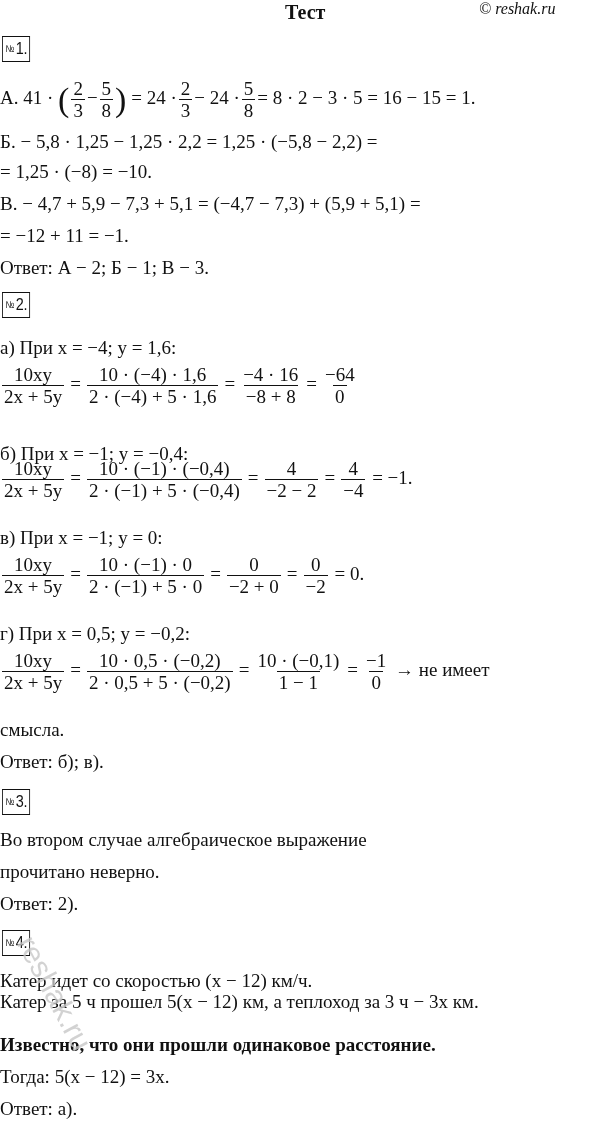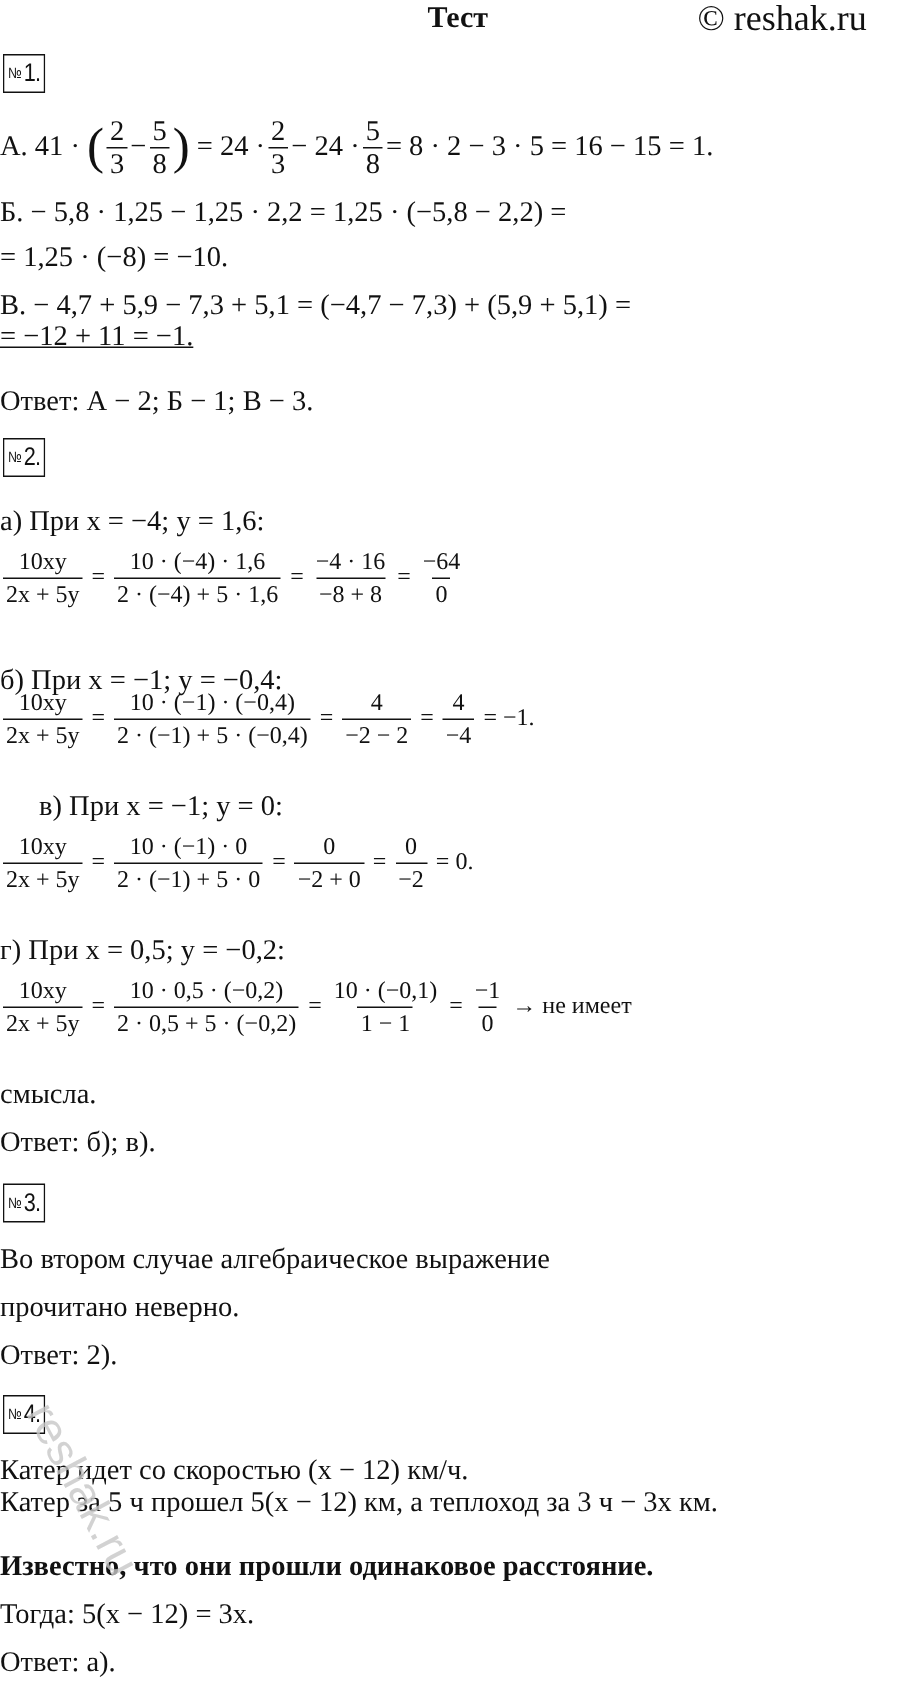--- a/index.html
+++ b/index.html
@@ -3,34 +3,34 @@
 <meta charset="utf-8">
 <style>
   html, body { margin: 0; padding: 0; background: #ffffff; }
   body {
     width: 602px; height: 1123px; position: relative; overflow: hidden;
     font-family: "Liberation Serif", "DejaVu Serif", serif;
     color: #111; font-size: 19px;
   }
   .abs { position: absolute; white-space: nowrap; }
   .header-title { left: 270px; top: 1px; font-weight: bold; font-size: 20px; margin-left: 15px; }
-  .header-copy { left: 465px; top: 0px; font-size: 24px; }
+  .header-copy { left: 479px; top: 0px; font-size: 16px; font-style: italic; }
   .badge {
     position: absolute; border: 1.5px solid #111; height: 24px;
     font-family: "Liberation Sans", "DejaVu Sans", sans-serif;
     font-size: 17px; line-height: 24px; padding: 0 3px 0 3px;
     letter-spacing: -0.5px; transform: scaleX(0.85); transform-origin: left;
   }
   .badge .no { font-size: 10px; vertical-align: 2px; margin-right: 2px; }
   .line { position: absolute; left: 0; white-space: nowrap; font-size: 19px; line-height: 24px; }
   .frac { display: inline-flex; flex-direction: column; align-items: center; vertical-align: middle; margin: 0 2px; line-height: 21px; }
   .frac .num { padding: 0 2px; }
   .frac .den { border-top: 1.3px solid #111; padding: 0 2px; }
   .bigparen { font-size: 34px; vertical-align: middle; line-height: 20px; font-weight: lighter; }
-  .fline { position: absolute; left: 0; white-space: nowrap; font-size: 16px; }
+  .fline { position: absolute; left: 0; white-space: nowrap; font-size: 19px; }
   .eq { margin: 0 4px; }
   .watermark {
     position: absolute; left: 40px; top: 930px; width: 60px; height: 140px;
     color: #c8c8c8; font-family: "Liberation Sans", sans-serif; font-size: 30px;
     transform: rotate(62deg); transform-origin: left top; opacity: 0.8;
     pointer-events: none;
   }
 </style>
 </head>
 <body>
@@ -56,21 +56,21 @@
       <span class="den">3</span>
     </span><span>− 24 ·</span><span class="frac">
       <span class="num">5</span>
       <span class="den">8</span>
     </span><span>= 8 · 2 − 3 · 5 = 16 − 15 = 1.</span>
 </div>
 
 <div class="line" style="top:130px;">Б.   − 5,8 · 1,25 − 1,25 · 2,2 = 1,25 · (−5,8 − 2,2) =</div>
 <div class="line" style="top:160px;">= 1,25 · (−8) = −10.</div>
 <div class="line" style="top:192px;">В.   − 4,7 + 5,9 − 7,3 + 5,1 = (−4,7 − 7,3) + (5,9 + 5,1) =</div>
-<div class="line" style="top:213px;text-decoration:underline;">= −12 + 11 = −1.</div>
+<div class="line" style="top:224px;">= −12 + 11 = −1.</div>
 <div class="line" style="top:256px;">Ответ: А − 2;  Б − 1;  В − 3.</div>
 
 <div class="badge" style="left:2px; top:292px;">
   <span class="no">№</span><span>2.</span>
 </div>
 
 <div class="line" style="top:336px;">а) При x = −4;   y = 1,6:</div>
 <div class="fline" style="top:364px;">
   <span class="frac">
       <span class="num">10xy</span>
@@ -98,21 +98,21 @@
     </span><span class="eq">=</span><span class="frac">
       <span class="num">4</span>
       <span class="den">−2 − 2</span>
     </span><span class="eq">=</span><span class="frac">
       <span class="num">4</span>
       <span class="den">−4</span>
     </span>
   <span>= −1.</span>
 </div>
 
-<div class="line" style="top:526px;padding-left:26px;">в) При x = −1;   y = 0:</div>
+<div class="line" style="top:526px;">в) При x = −1;   y = 0:</div>
 <div class="fline" style="top:554px;">
   <span class="frac">
       <span class="num">10xy</span>
       <span class="den">2x + 5y</span>
     </span><span class="eq">=</span><span class="frac">
       <span class="num">10 · (−1) · 0</span>
       <span class="den">2 · (−1) + 5 · 0</span>
     </span><span class="eq">=</span><span class="frac">
       <span class="num">0</span>
       <span class="den">−2 + 0</span>

